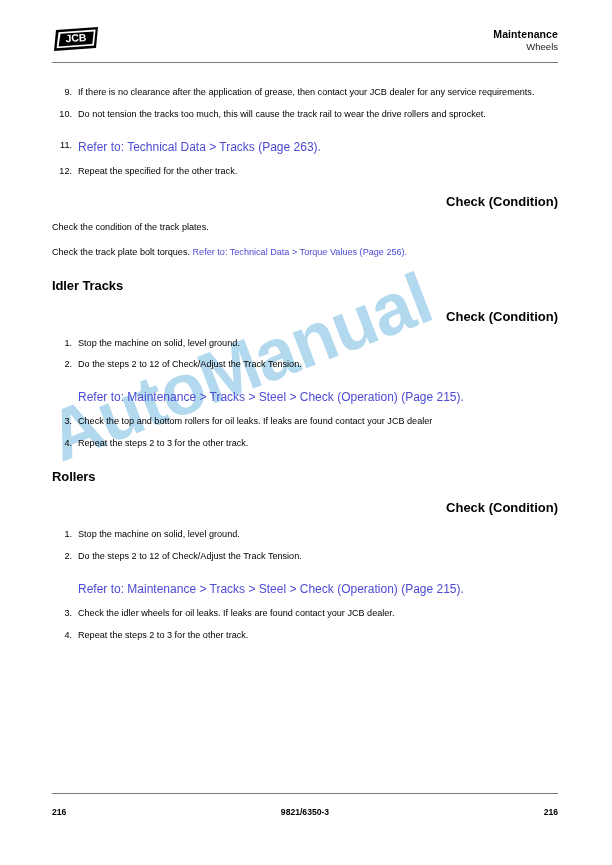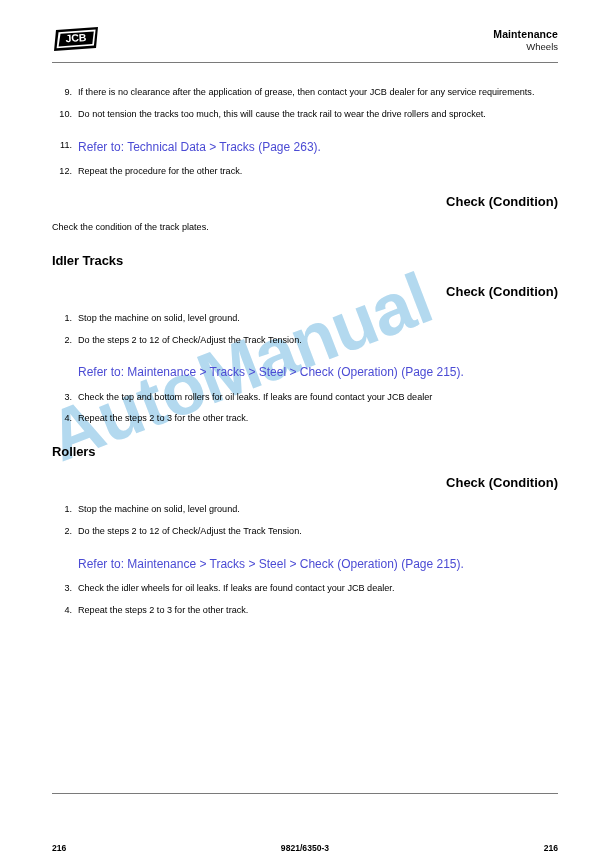--- a/index.html
+++ b/index.html
@@ -144,21 +144,21 @@
     color: #4b4bd4;
   }
   .list {
     margin-top: 13px;
   }
 
   
   .footer {
     position: absolute;
     left: 52px;
-    top: 843px;
+    top: 807px;
     width: 506px;
     display: flex;
     justify-content: space-between;
     align-items: baseline;
     font-size: 8.6px;
     font-weight: bold;
     color: #000;
   }
   .footer-center { flex: 1; text-align: center; }
   .footer-right { text-align: right; }
@@ -200,27 +200,28 @@
         <span class="body">Do not tension the tracks too much, this will cause the track rail to wear the drive rollers and sprocket.</span>
       </div>
 
       <div class="ol-item">
         <span class="num">11.</span>
         <a class="sub-ref">Refer to: Technical Data &gt; Tracks (Page 263).</a>
       </div>
 
       <div class="ol-item">
         <span class="num">12.</span>
-        <span class="body">Repeat the procedure for the other track.</span>
+        <span class="body">Repeat the specified for the other track.</span>
       </div>
 
     </div>
 
     <div class="h3">Check (Condition)</div>
     <div class="para">Check the condition of the track plates.</div>
+    <div class="para"><span>Check the track plate bolt torques. </span><a class="link">Refer to: Technical Data &gt; Torque Values (Page 256).</a></div>
 
     <div class="h2">Idler Tracks</div>
     <div class="h3">Check (Condition)</div>
 
     <div class="list">
 
       <div class="ol-item">
         <span class="num">1.</span>
         <span class="body">Stop the machine on solid, level ground.</span>
       </div>

